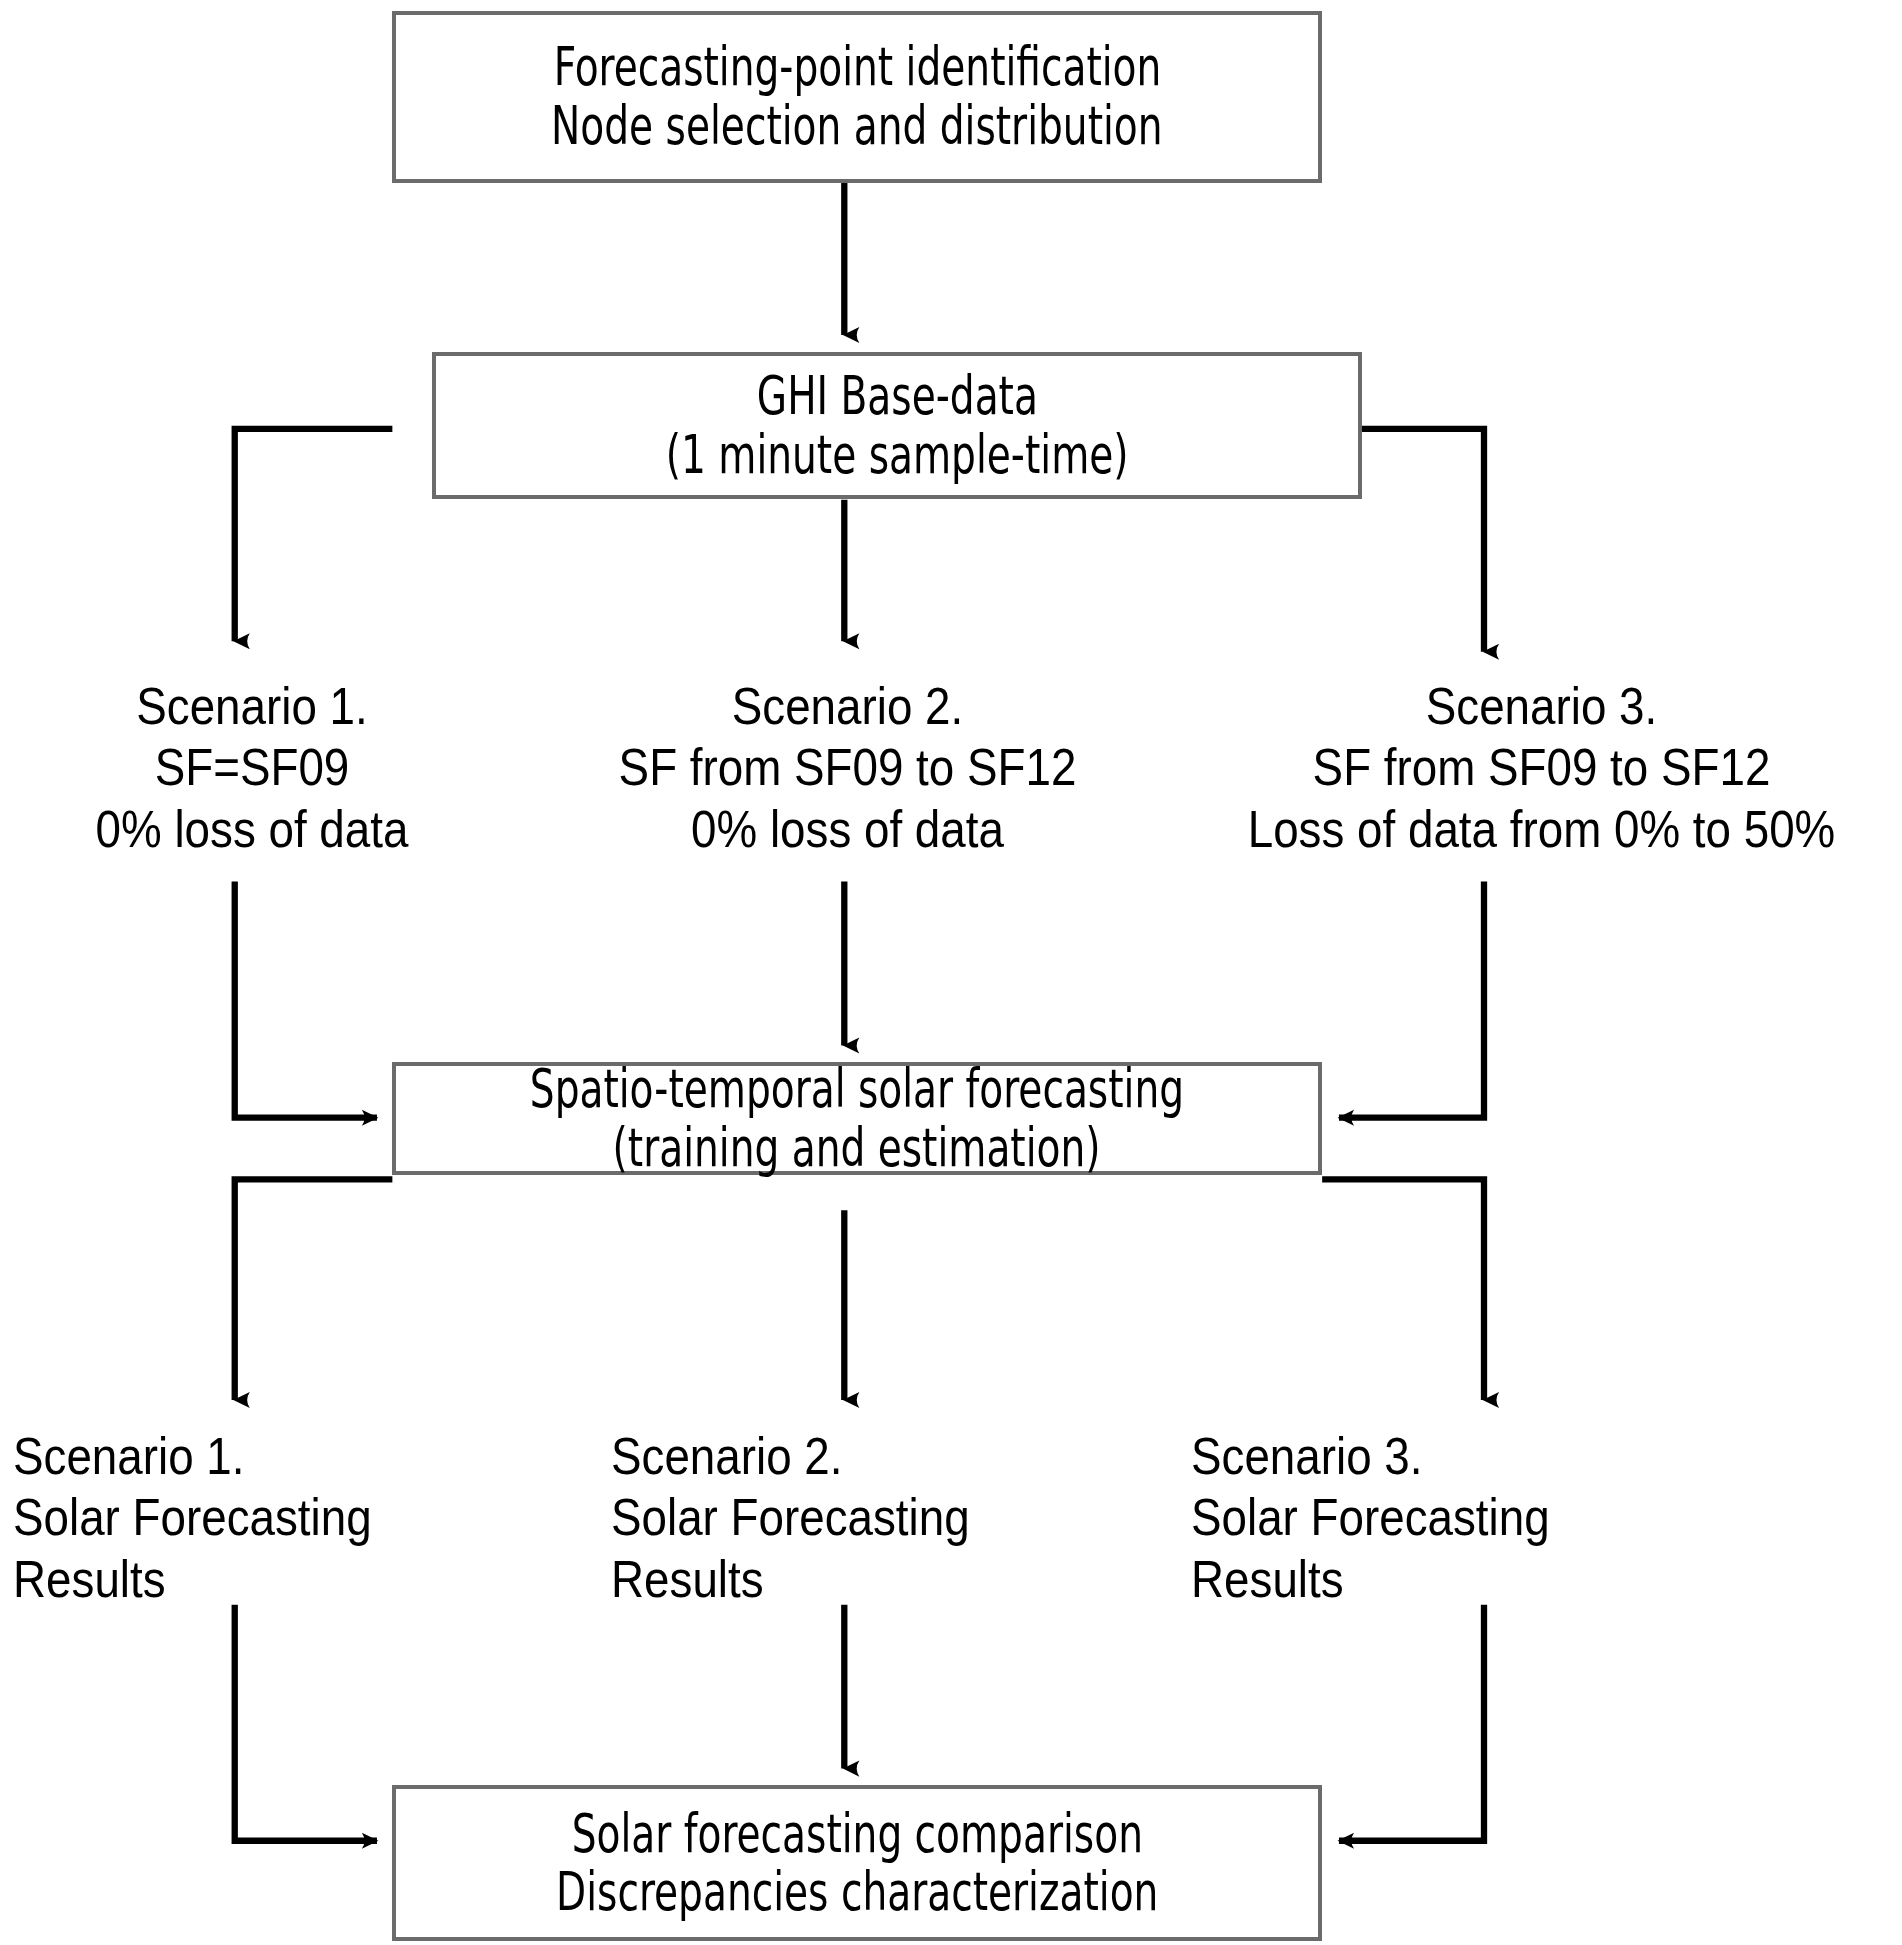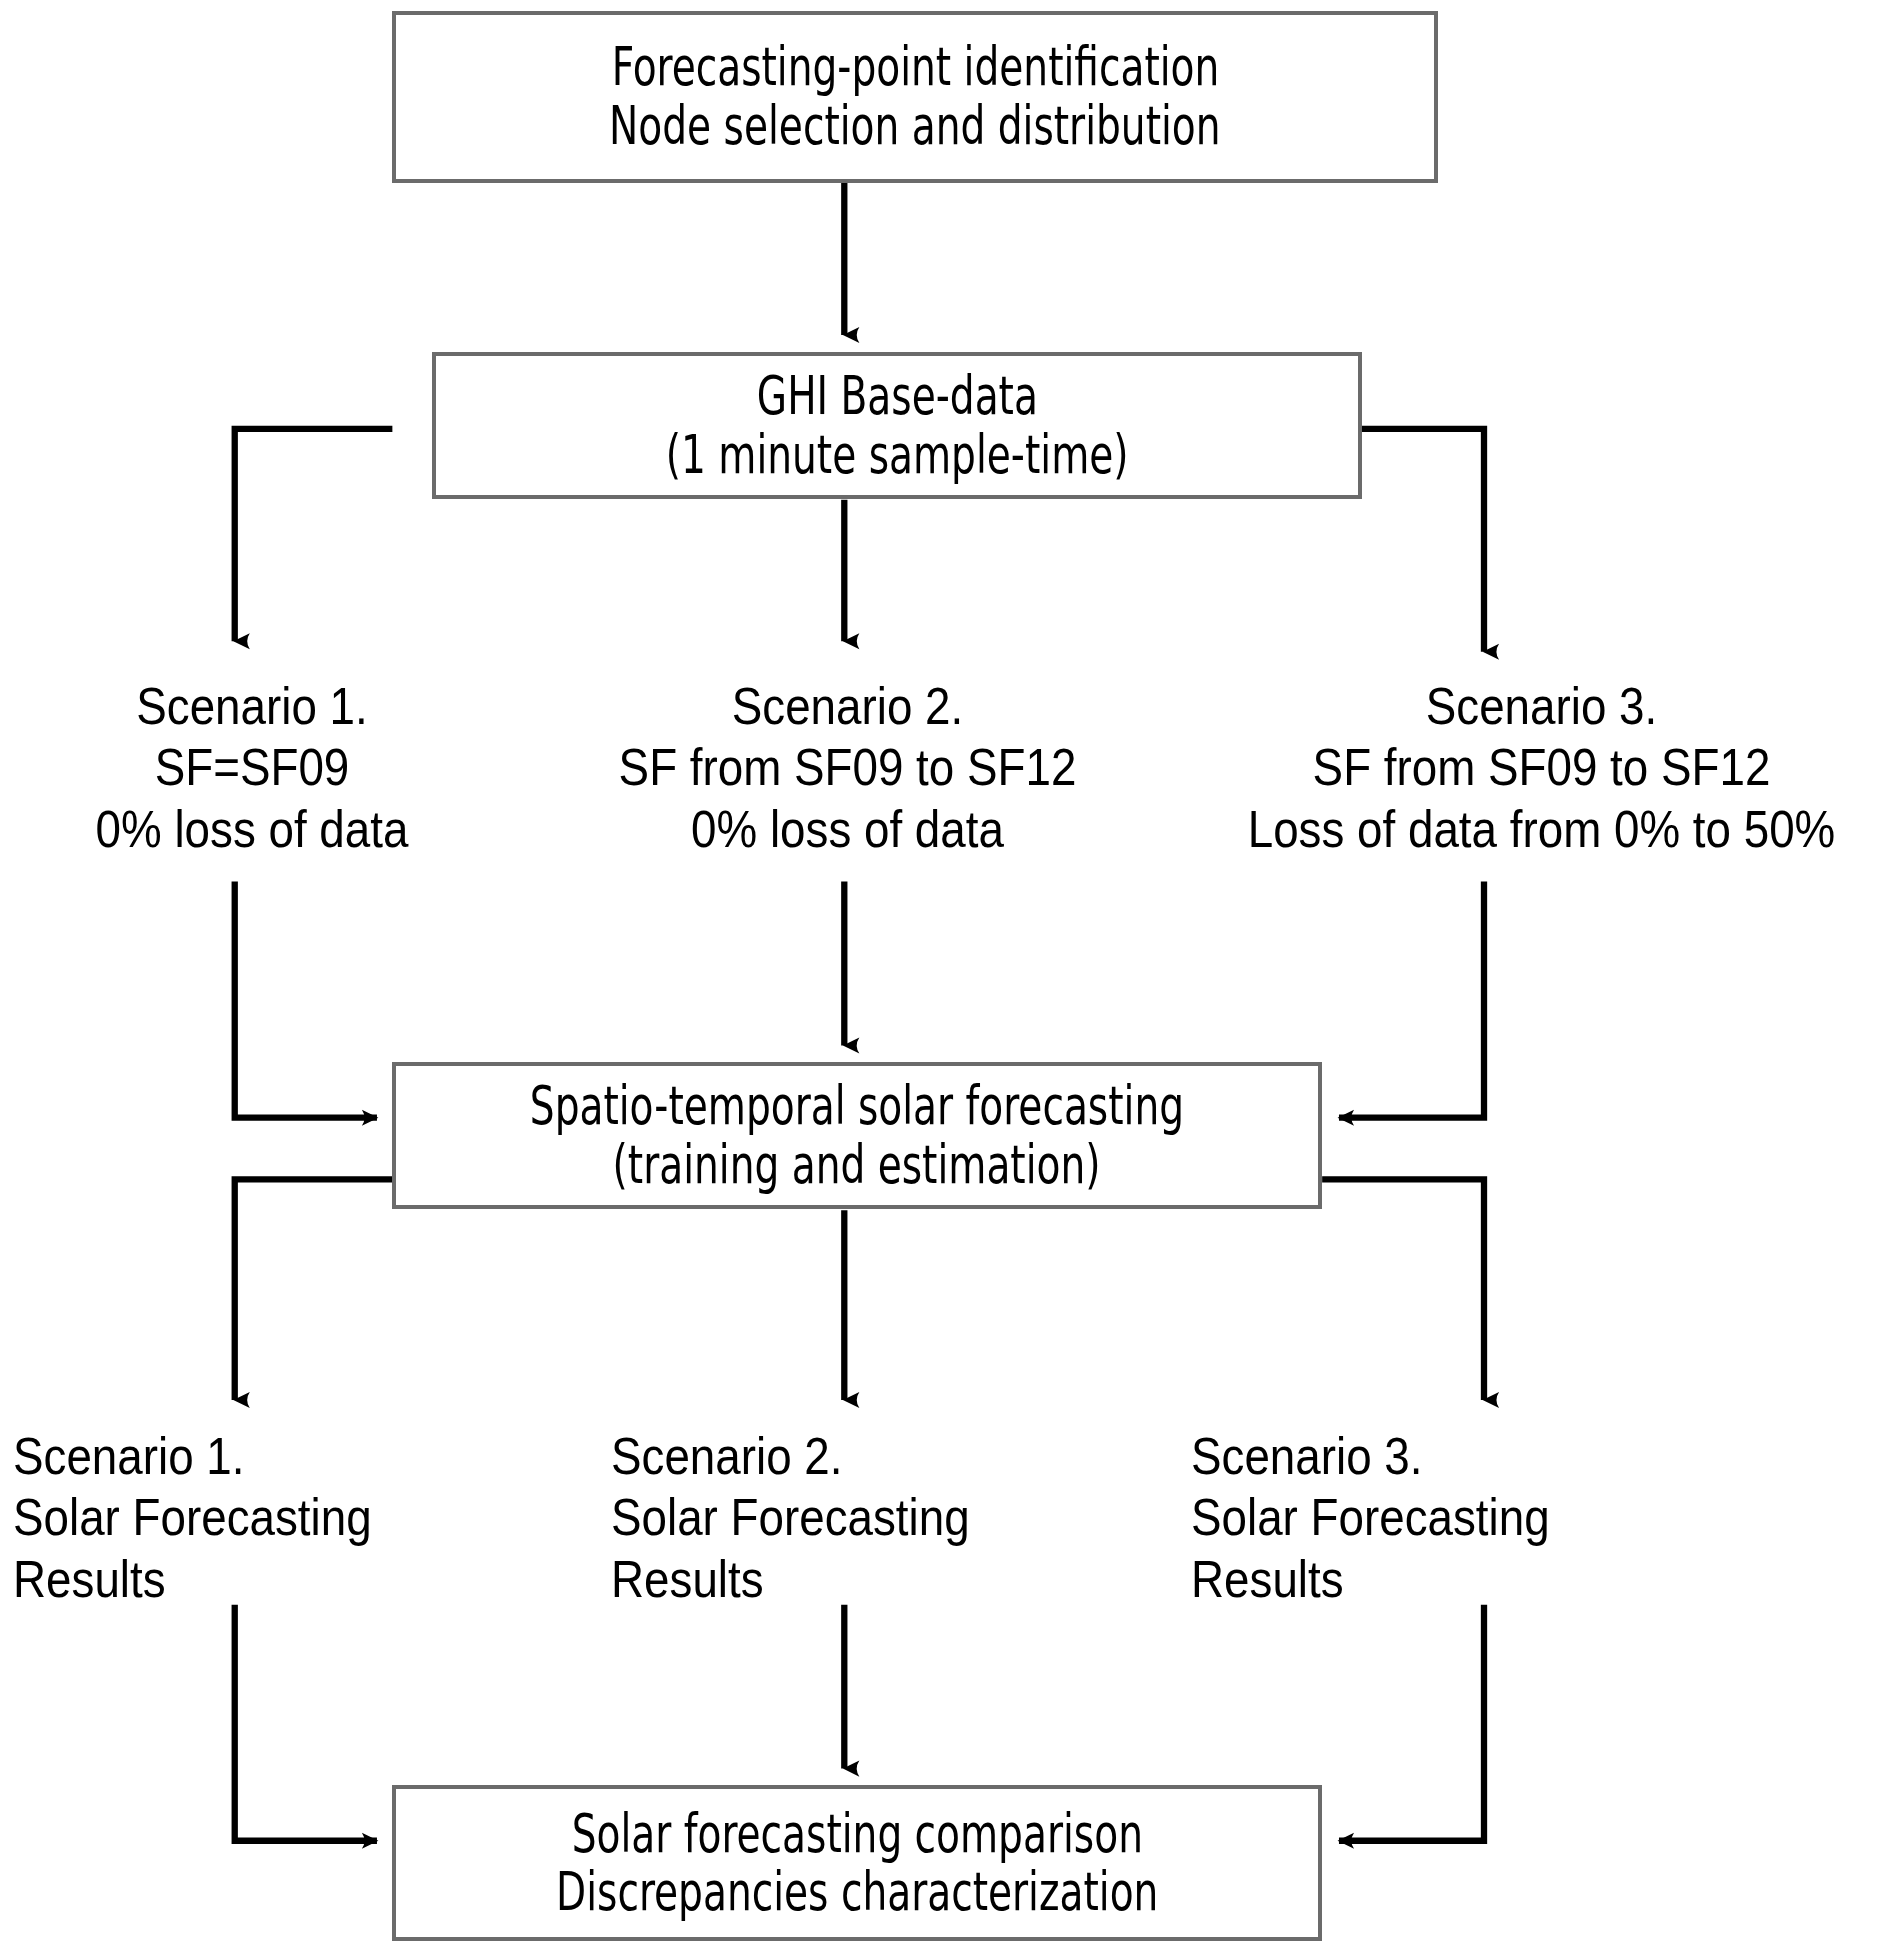--- a/index.html
+++ b/index.html
@@ -40,23 +40,23 @@
     font-family: "DejaVu Sans Condensed", "Liberation Sans Narrow", "Liberation Sans", sans-serif;
     font-stretch: condensed;
     font-size: 53px;
     line-height: 1.10;
     color: #000000;
     white-space: nowrap;
     text-align: center;
     transform: scaleX(0.82);
     transform-origin: center center;
   }
-  #box-identification { left: 392px;  top: 10.5px;   width: 1046px; height: 172px; }
+  #box-identification { left: 392px;  top: 10.5px;   width: 930px; height: 172px; }
   #box-basedata      { left: 392px;  top: 352px;  width: 930px; height: 147px; margin-left: 40px; }
-  #box-forecasting   { left: 392px;  top: 1062px; width: 930px; height: 147px; }
+  #box-forecasting   { left: 392px;  top: 1062px; width: 930px; height: 113px; }
   #box-comparison    { left: 392px;  top: 1785px; width: 930px; height: 156px; }
 
   
   .text-group {
     position: absolute;
     z-index: 3;
   }
   .text-line {
     font-family: "Liberation Sans Narrow", "Liberation Sans", sans-serif;
     font-stretch: condensed;

